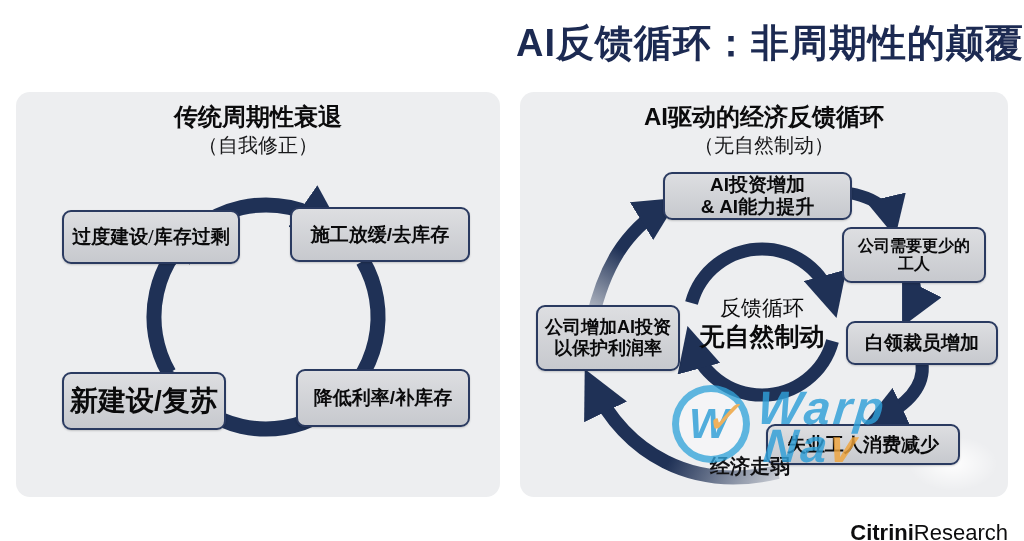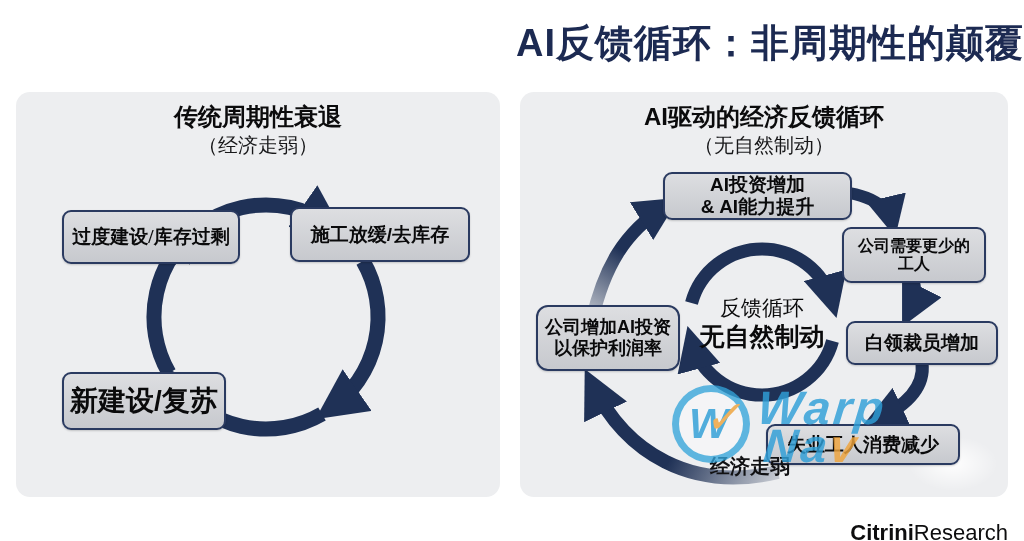--- a/index.html
+++ b/index.html
@@ -46,21 +46,21 @@
 </style>
 </head>
 <body>
 
 <div class="stage">
 
   <div class="main-title">AI反馈循环：非周期性的颠覆</div>
 
   <div class="panel panel-left">
     <div class="panel-title">传统周期性衰退</div>
-    <div class="panel-sub">（经济走弱）</div>
+    <div class="panel-sub">（自我修正）</div>
 
     <svg class="arrows" width="484" height="405" viewBox="0 0 484 405">
       <defs>
         <marker id="ahL" viewBox="0 0 10 10" refX="6.5" refY="5" markerWidth="3.4" markerHeight="3.4" orient="auto">
           <path d="M0,0 L10,5 L0,10 Z" fill="#1f3156"></path>
         </marker>
       </defs>
       <path d="M153,169 A112,112 0 0 1 314,133" fill="none" stroke="#1f3156" stroke-width="15" marker-end="url(#ahL)"></path>
       <path d="M347,169 A112,112 0 0 1 314,317" fill="none" stroke="#1f3156" stroke-width="15" marker-end="url(#ahL)"></path>
       <path d="M306,322 A112,112 0 0 1 158,289" fill="none" stroke="#1f3156" stroke-width="15" marker-end="url(#ahL)"></path>
@@ -68,20 +68,23 @@
     </svg>
 
     <div class="node" style="left:46px;top:118px;width:174px;height:50px;font-size:19px;font-family:Liberation Serif, serif;">
       <span>过度建设/库存过剩</span>
     </div>
     <div class="node" style="left:274px;top:115px;width:176px;height:51px;font-size:19px;">
       <span>施工放缓/去库存</span>
     </div>
     <div class="node" style="left:46px;top:280px;width:160px;height:54px;font-size:28px;">
       <span>新建设/复苏</span>
+    </div>
+    <div class="node" style="left:280px;top:277px;width:170px;height:54px;font-size:19px;">
+      <span>降低利率/补库存</span>
     </div>
 
   </div>
 
   <div class="panel panel-right">
     <div class="panel-title">AI驱动的经济反馈循环</div>
     <div class="panel-sub">（无自然制动）</div>
 
     <div class="blob"></div>
 
@@ -122,21 +125,21 @@
     <div class="node" style="left:322px;top:135px;width:140px;height:52px;font-size:16px;">
       <span>公司需要更少的</span>
       <span>工人</span>
     </div>
     <div class="node" style="left:326px;top:229px;width:148px;height:40px;font-size:19px;">
       <span>白领裁员增加</span>
     </div>
     <div class="node" style="left:246px;top:332px;width:190px;height:37px;font-size:19px;">
       <span>失业工人消费减少</span>
     </div>
-    <div class="node" style="left:16px;top:213px;width:140px;height:62px;font-size:18px;border-radius:12px;">
+    <div class="node" style="left:16px;top:213px;width:140px;height:62px;font-size:18px;">
       <span>公司增加AI投资</span>
       <span>以保护利润率</span>
     </div>
 
     <div class="flow-label" style="left:190px;top:361px;text-align:right;">经济走弱</div>
 
     <div class="wm">
       <div class="wm-logo">
         <span class="wmW">W</span>
         <span class="wmCheck">✓</span>

